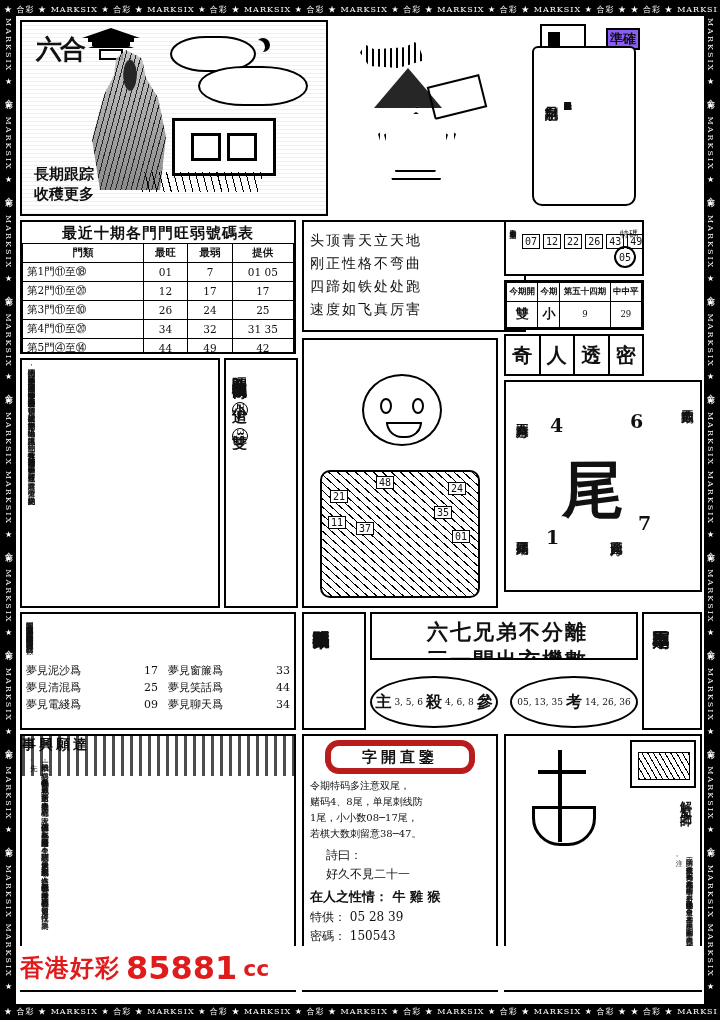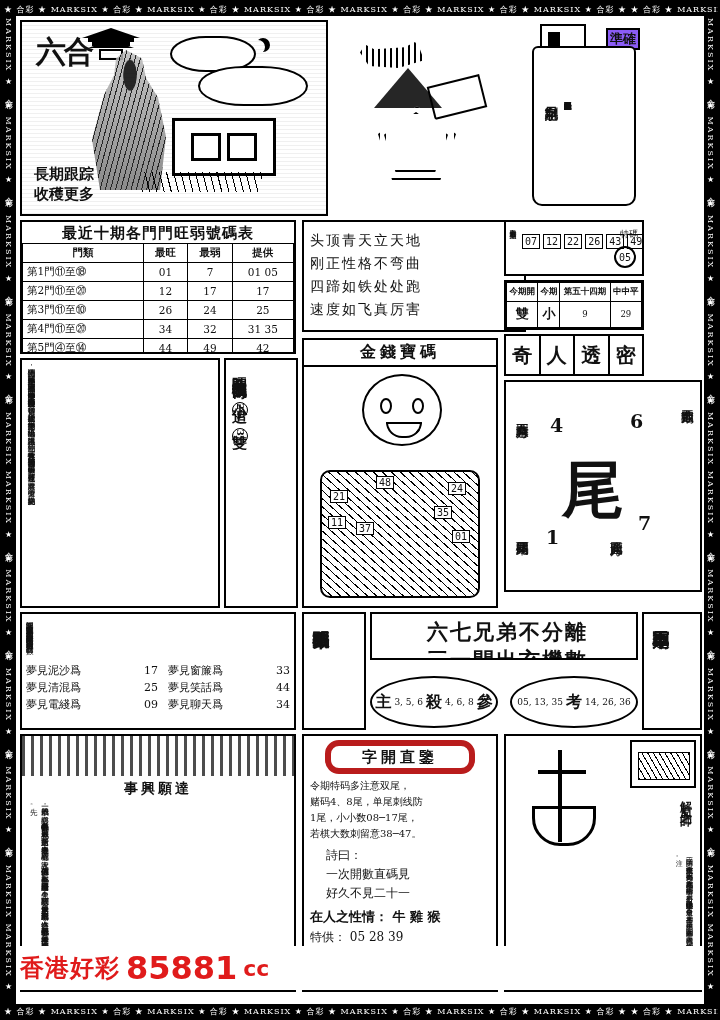--- a/index.html
+++ b/index.html
@@ -56,21 +56,21 @@
 
   
   #panel-art {
     left:4px; top:4px; width:308px; height:196px;
     background:
       repeating-linear-gradient(0deg, rgba(0,0,0,.06) 0 1px, transparent 1px 4px),
       #fff;
   }
   #panel-art .liuhe {
     position:absolute; left:14px; top:10px;
-    font-family:"DejaVu Serif", serif; font-size:30px; font-weight:bold;
+    font-family:"DejaVu Serif", serif; font-size:26px; font-weight:bold;
     letter-spacing:-2px;
   }
   #panel-art .pagoda {
     position:absolute; left:56px; top:4px; width:66px; height:34px;
   }
   #panel-art .figure {
     position:absolute; left:58px; top:28px; width:100px; height:140px;
     background:
       radial-gradient(ellipse at 50% 18%, #000 0 9%, transparent 10%),
       repeating-linear-gradient(105deg, #000 0 1px, transparent 1px 5px),
@@ -342,22 +342,22 @@
   }
   #panel-dream .row .a { width:108px; }
   #panel-dream .row .n1 { width:34px; text-align:center; }
   #panel-dream .row .b { width:92px; }
   #panel-dream .row .n2 { width:30px; text-align:right; }
   #panel-candles { left:196px; top:596px; width:84px; height:118px; border:none; }
 
   
   #panel-bl { left:4px; top:718px; width:276px; height:258px; }
   #panel-bl .title {
-    text-align:center; font-family:"DejaVu Serif", serif; font-weight:bold;
-    font-size:14px; letter-spacing:3px; margin-top:44px;
+    text-align:left; font-family:"DejaVu Serif", serif; font-weight:bold;
+    font-size:14px; letter-spacing:3px; 
   }
   #panel-bl .body {
     writing-mode:vertical-rl; font-family:"DejaVu Serif", serif; font-size:7.5px;
     line-height:1.5; height:168px; padding:4px 6px;
   }
   #panel-bl .orn {
     position:absolute; left:0; right:0; top:0; height:40px;
     background:repeating-linear-gradient(90deg,#000 0 3px,transparent 3px 9px);
     opacity:.7;
   }
@@ -601,21 +601,20 @@
         <span>博旺門號碼：</span>
         <span>小</span>
         <span>追</span>
         <span class="circ">25</span>
         <span>雙</span>
         <span class="circ">31</span>
       </div>
     </div>
 
     <div class="box" id="panel-cartoon">
-      <div class="title">金錢寶碼</div>
       <div class="face">
         <div class="eye" style="left:16px;"></div>
         <div class="eye" style="right:16px;"></div>
         <div class="mouth"></div>
       </div>
       <div class="money">
         <div class="mnum" style="left:8px;top:18px;">21</div>
         <div class="mnum" style="left:54px;top:4px;">48</div>
         <div class="mnum" style="right:12px;top:10px;">24</div>
         <div class="mnum" style="right:26px;top:34px;">35</div>
@@ -692,21 +691,20 @@
     <div class="box" id="panel-bm">
       <div class="plaque">字開直鑒</div>
       <div class="t">
         <div>令期特码多注意双尾，</div>
         <div>赌码4、8尾，单尾刺线防</div>
         <div>1尾，小小数08─17尾，</div>
         <div>若棋大数刺留意38─47。</div>
       </div>
       <div class="poem">
         <div>詩曰：</div>
-        <div>一次開數直碼見</div>
         <div>好久不見二十一</div>
       </div>
       <div class="zodiac">
         <span>在人之性情：</span>
         <span>牛 雞 猴</span>
       </div>
       <div class="sp">
         <span>特供：</span>
         <span>05  28  39</span>
       </div>

